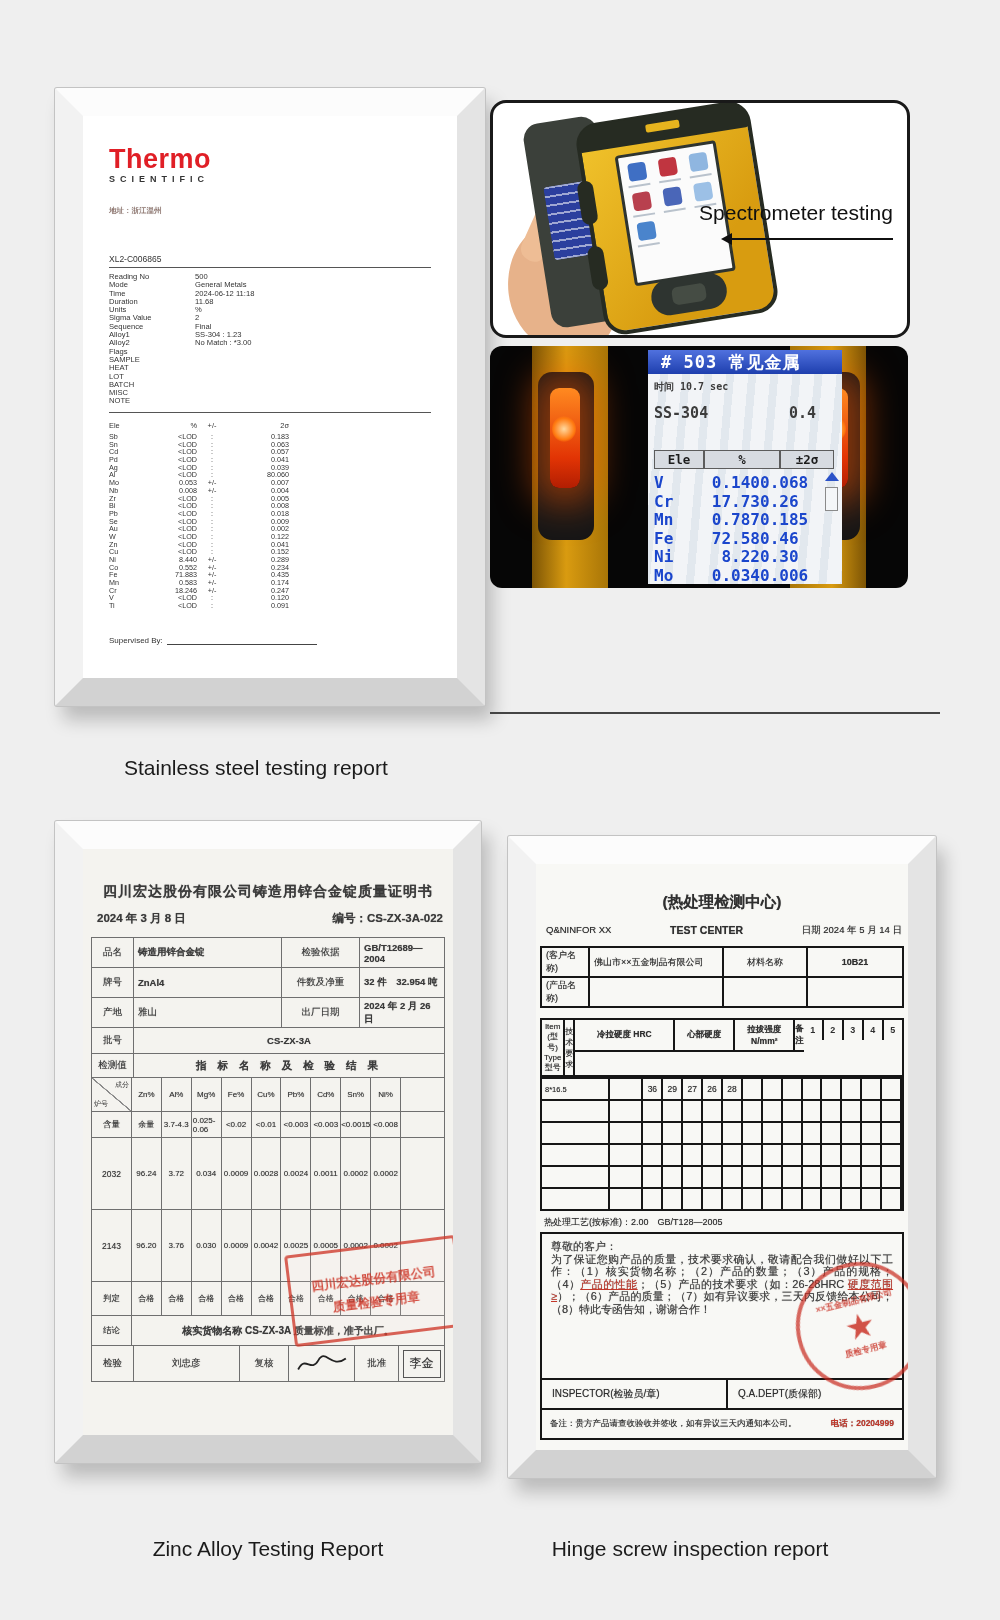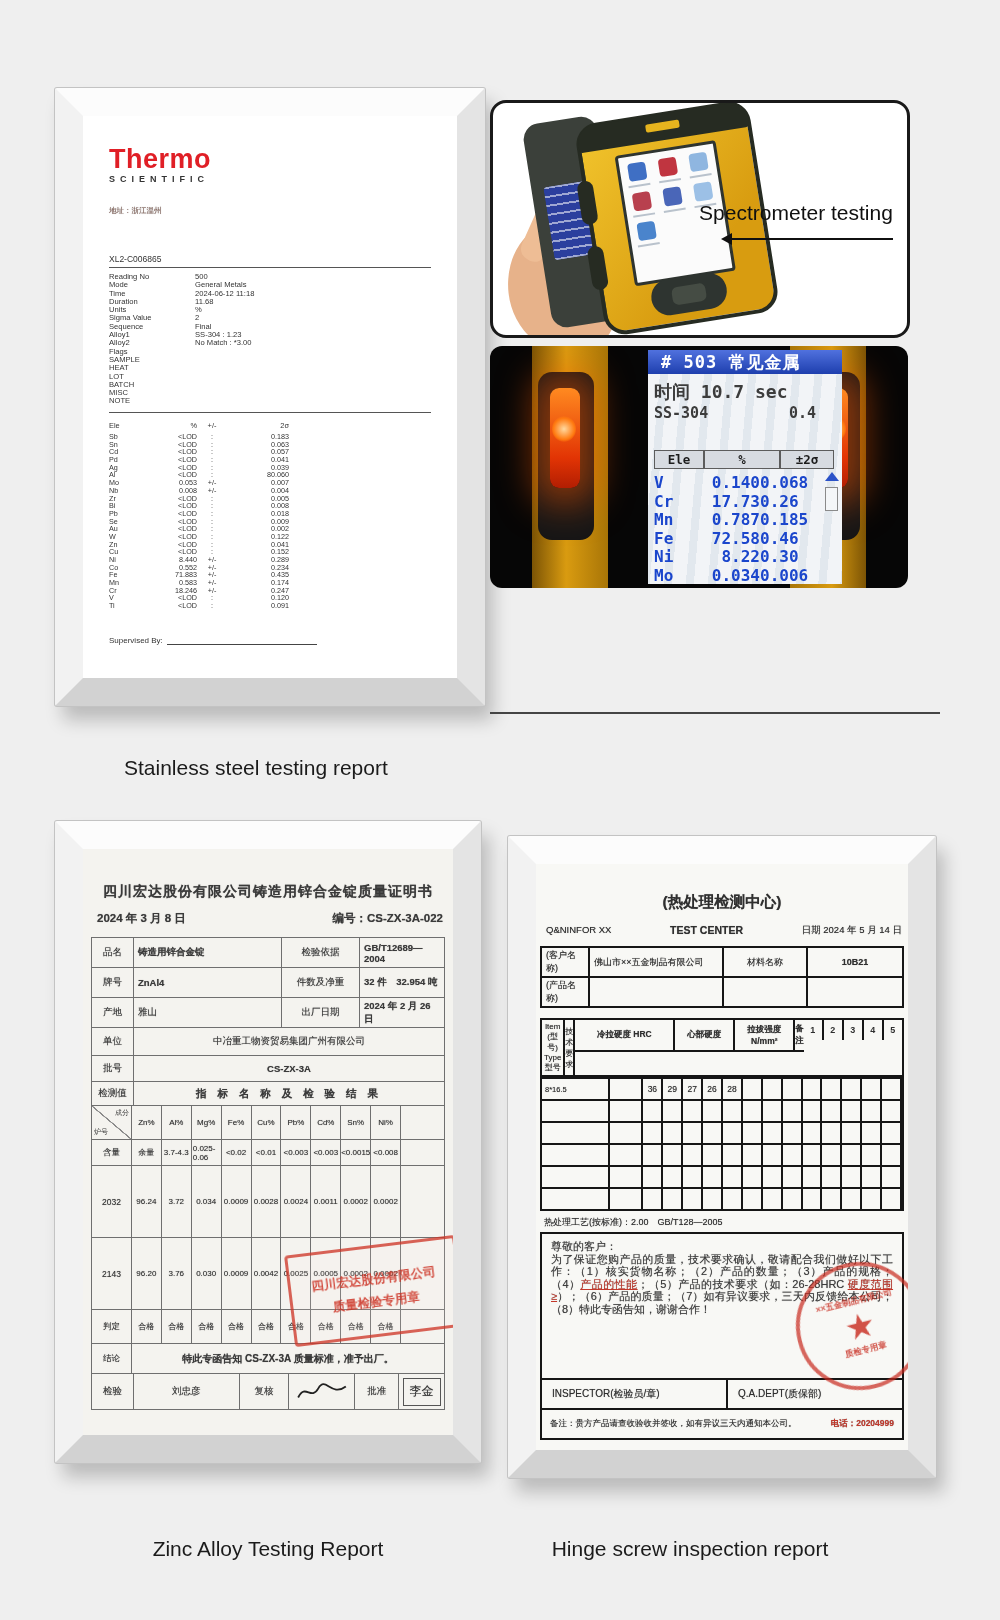--- a/index.html
+++ b/index.html
@@ -82,21 +82,21 @@
   .lamp{position:absolute;left:12px;top:16px;width:30px;height:100px;border-radius:9px;
         background:linear-gradient(#ff8a20,#e23404 70%,#b21e02);
         box-shadow:0 0 36px 16px rgba(255,90,0,.5)}
   .lamp::after{content:"";position:absolute;left:2px;top:28px;width:24px;height:26px;border-radius:50%;
                background:radial-gradient(circle,#ffd9a0 0%,#ff7a10 60%,transparent 75%)}
   .lcd{position:absolute;left:158px;top:4px;width:194px;height:234px;color:#3a3a3a;
        background:repeating-linear-gradient(95deg,#f2f4f7 0 14px,#e2e8ee 14px 22px);
        font-family:"DejaVu Sans Mono",monospace}
   .lcd-title{height:24px;background:linear-gradient(#5071de,#1e3fae);color:#fff;font-size:17px;
              font-weight:bold;line-height:24px;padding-left:13px;letter-spacing:1px}
-  .lcd-time{position:absolute;left:6px;top:30px;font-size:18px;font-weight:bold;color:#3c3c3c}
+  .lcd-time{position:absolute;left:6px;top:30px;font-size:10px;font-weight:bold;color:#3c3c3c}
   .lcd-alloy{position:absolute;left:6px;top:54px;right:26px;display:flex;justify-content:space-between;
              font-size:15px;font-weight:bold;color:#3c3c3c}
   .lcd-thead{position:absolute;left:6px;top:100px;display:flex;font-weight:bold;font-size:12.5px;color:#1c1c1c}
   .lcd-thead span{background:#d7dbe1;border:1px solid #5c5c5c;text-align:center;line-height:17px;height:19px}
   .lcd-thead .a{width:50px}.lcd-thead .b{width:76px}.lcd-thead .c{width:54px}
   .lcd-rows{position:absolute;left:2px;top:124px;right:18px}
   .lcd-row{display:flex;height:18.6px;font-size:16px;font-weight:bold;color:#1b46cc;line-height:18px}
   .lcd-row .el{width:40px;padding-left:4px}
   .lcd-row .pc{flex:1;text-align:right}
   .lcd-row .er{width:64px;text-align:left;padding-right:4px}
@@ -593,24 +593,20 @@
           <span class="w148 zb fz">ZnAl4</span>
           <span class="w78 fz">件数及净重</span>
           <span class="wrest zb fz">32 件　32.954 吨</span>
         </div>
         <div class="z-r zr3">
           <span class="w42 fz">产地</span>
           <span class="w148 fz">雅山</span>
           <span class="w78 fz">出厂日期</span>
           <span class="wrest zb fz">2024 年 2 月 26 日</span>
         </div>
-        <div class="z-r zr4">
-          <span class="w42 fz">单位</span>
-          <span class="wspan fz">中冶重工物资贸易集团广州有限公司</span>
-        </div>
         <div class="z-r zr5">
           <span class="w42 fz">批号</span>
           <span class="wspan zb fz">CS-ZX-3A</span>
         </div>
         <div class="z-r zr6">
           <span class="w42 fz">检测值</span>
           <span class="wspan fz">指 标 名 称 及 检 验 结 果</span>
         </div>
         <div class="z-r z-ch">
           <span class="z-corner">
@@ -681,21 +677,21 @@
               <span class="zc fz">合格</span>
               <span class="zc fz">合格</span>
               <span class="zc fz">合格</span>
               <span class="zc fz">合格</span>
               <span class="zc fz">合格</span>
               <span class="z-note"></span>
             </div>
           </div>
         <div class="z-r z-concl">
           <span class="z-rl fz">结论</span>
-          <span class="z-concl-v fz">特此专函告知 CS-ZX-3A 质量标准，准予出厂。</span>
+          <span class="z-concl-v fz">核实货物名称 CS-ZX-3A 质量标准，准予出厂。</span>
         </div>
         <div class="z-r z-sign">
           <span class="zs w42 fz">检验</span>
           <span class="zs w106 fz">刘忠彦</span>
           <span class="zs w50 fz">复核</span>
           <span class="zs w66">
             <svg class="sig" viewBox="0 0 60 24">
               <path d="M4 18 C 12 2, 18 22, 26 8 S 40 18, 56 6" stroke="#222" fill="none" stroke-width="2"></path>
             </svg>
           </span>

